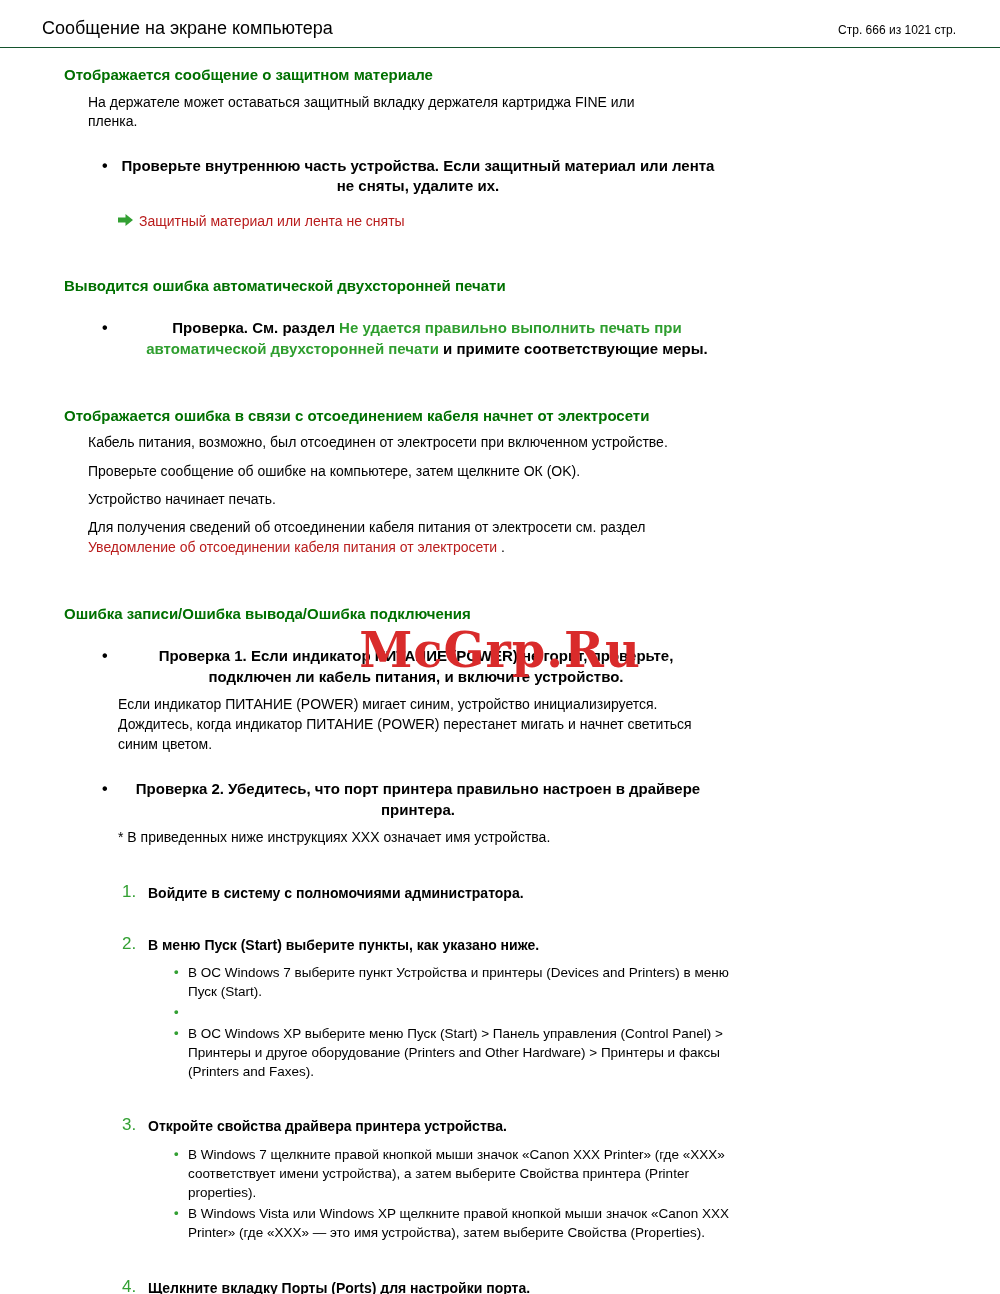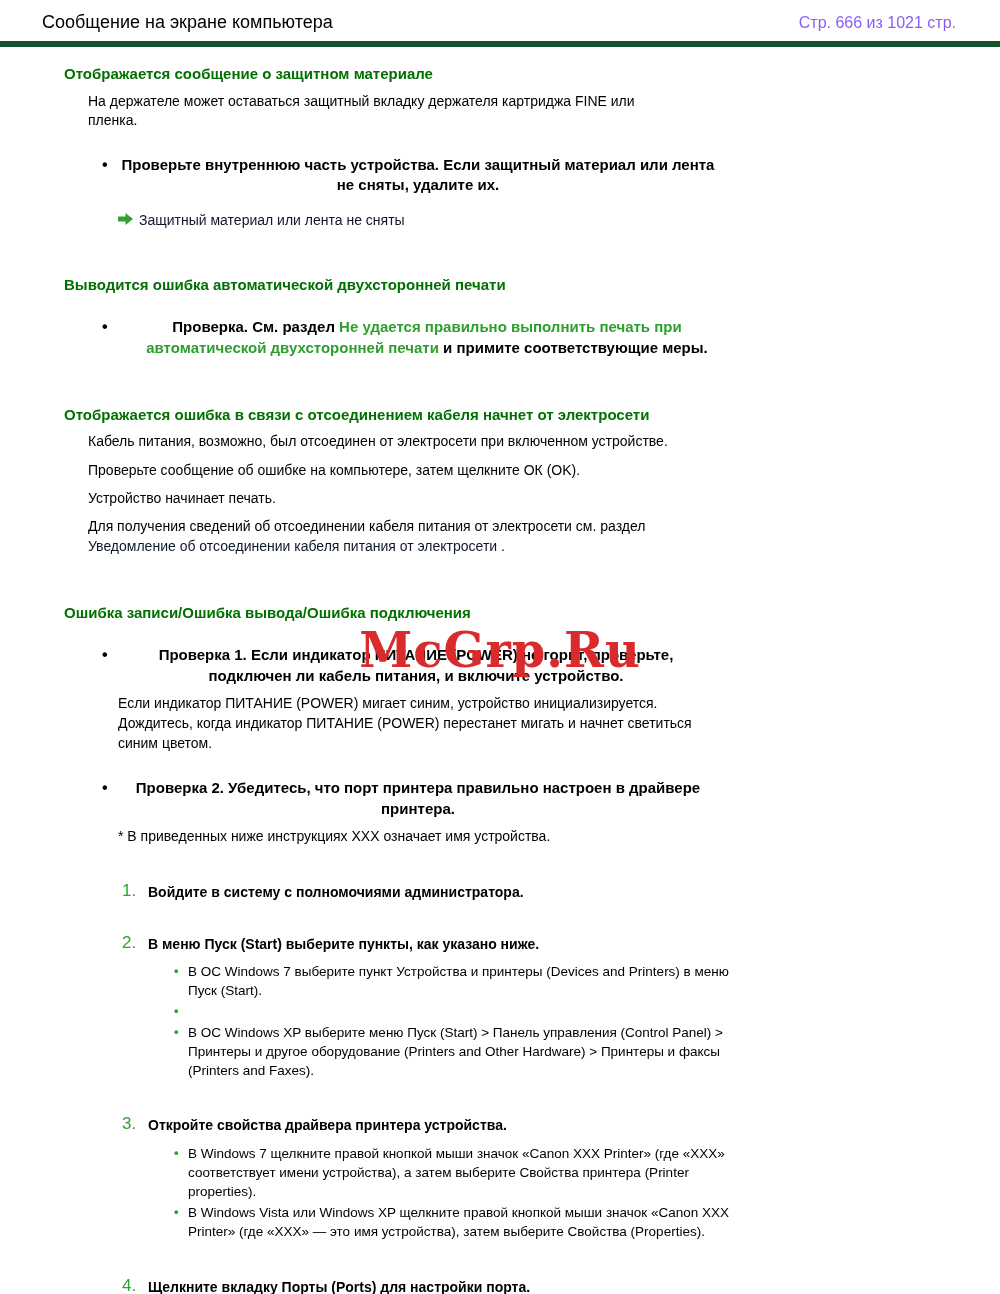--- a/index.html
+++ b/index.html
@@ -15,25 +15,25 @@
     width: 1000px;
     min-height: 1294px;
     background: #ffffff;
     overflow: hidden;
   }
   
   .hdr {
     display: flex;
     justify-content: space-between;
     align-items: baseline;
-    padding: 12px 44px 8px 42px;
-    border-bottom: 6px solid #14532d;
+    padding: 18px 44px 8px 42px;
+    border-bottom: 1px solid #14532d;
   }
   .hdr .h-title { font-size: 18px; color: #000; }
-  .hdr .h-page  { font-size: 16px; color: #8b5cf6; }
+  .hdr .h-page  { font-size: 12px; color: #000000; }
 
   main { padding: 0 60px 50px 64px; }
 
   h2.sec {
     font-size: 15px;
     font-weight: bold;
     color: #007000;
     margin-top: 48px;
   }
   h2.sec.first { margin-top: 18px; }
@@ -68,21 +68,21 @@
   .w615 { max-width: 618px; }
   .w595 { max-width: 596px; }
   .note {
     font-size: 14px;
     line-height: 1.42;
     margin-top: 8px;
     max-width: 606px;
   }
 
   a.glink {
-    color: #0f172a;
+    color: #b91c1c;
     text-decoration: none;
     cursor: pointer;
   }
   .glink-bold { color: #2e9e2e; font-weight: bold; text-decoration: none; cursor: pointer; }
 
   .linkrow {
     display: flex;
     align-items: center;
     gap: 6px;
     margin-left: 54px;            

